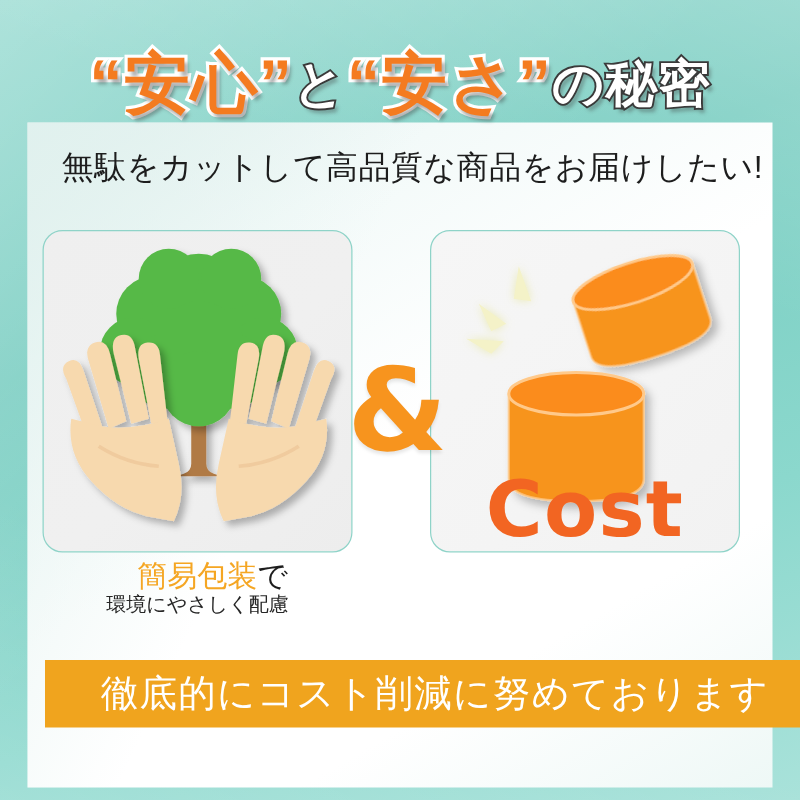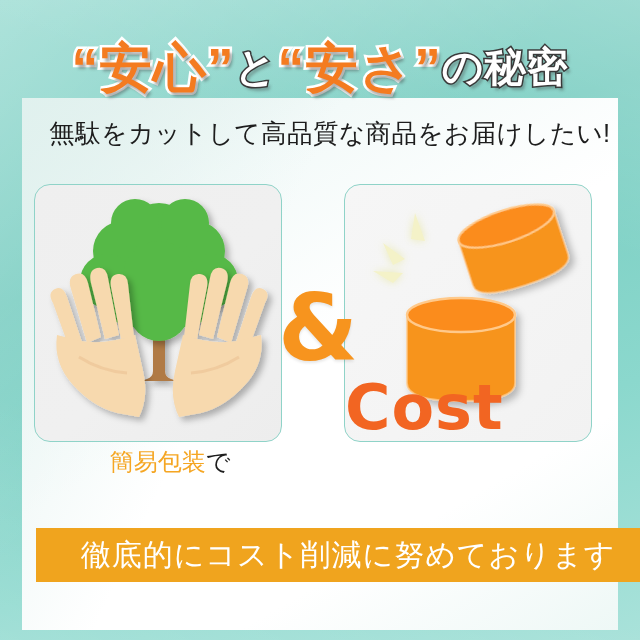--- a/index.html
+++ b/index.html
@@ -107,21 +107,21 @@
     font-size: 58px; font-weight: 800; letter-spacing: 2px;
     font-family: "DejaVu Sans", sans-serif;
   }
   .ltr-e { color: #6aa62a; }
   .ltr-c { color: #79b52e; }
   .ltr-o { color: #e8b718; }
 
   
   .cost-word {
     position: absolute; left: 0; bottom: 2px; width: 100%;
-    text-align: left; line-height: 1;
+    text-align: center; line-height: 1;
     font-size: 62px; font-weight: 700; letter-spacing: 1px;
     color: #F26522;
     font-family: "DejaVu Sans", sans-serif;
   }
 
   
   .caption {
     position: absolute; top: 350px; width: 248px; text-align: center;
     z-index: 3; line-height: 1.18;
   }
@@ -252,20 +252,21 @@
           </g>
         </svg>
       </div>
       <div class="cost-word">Cost</div>
     </div>
 
     <div class="caption" id="cap-eco">
       <div class="cap-big">
         <span class="or">簡易包装</span><span class="dk">で</span>
       </div>
+      <div class="cap-small">環境にやさしく配慮</div>
     </div>
 
 
     <div id="banner">
       <span id="banner-text">徹底的にコスト削減に努めております</span>
     </div>
 
   </div>
 </div>
 

